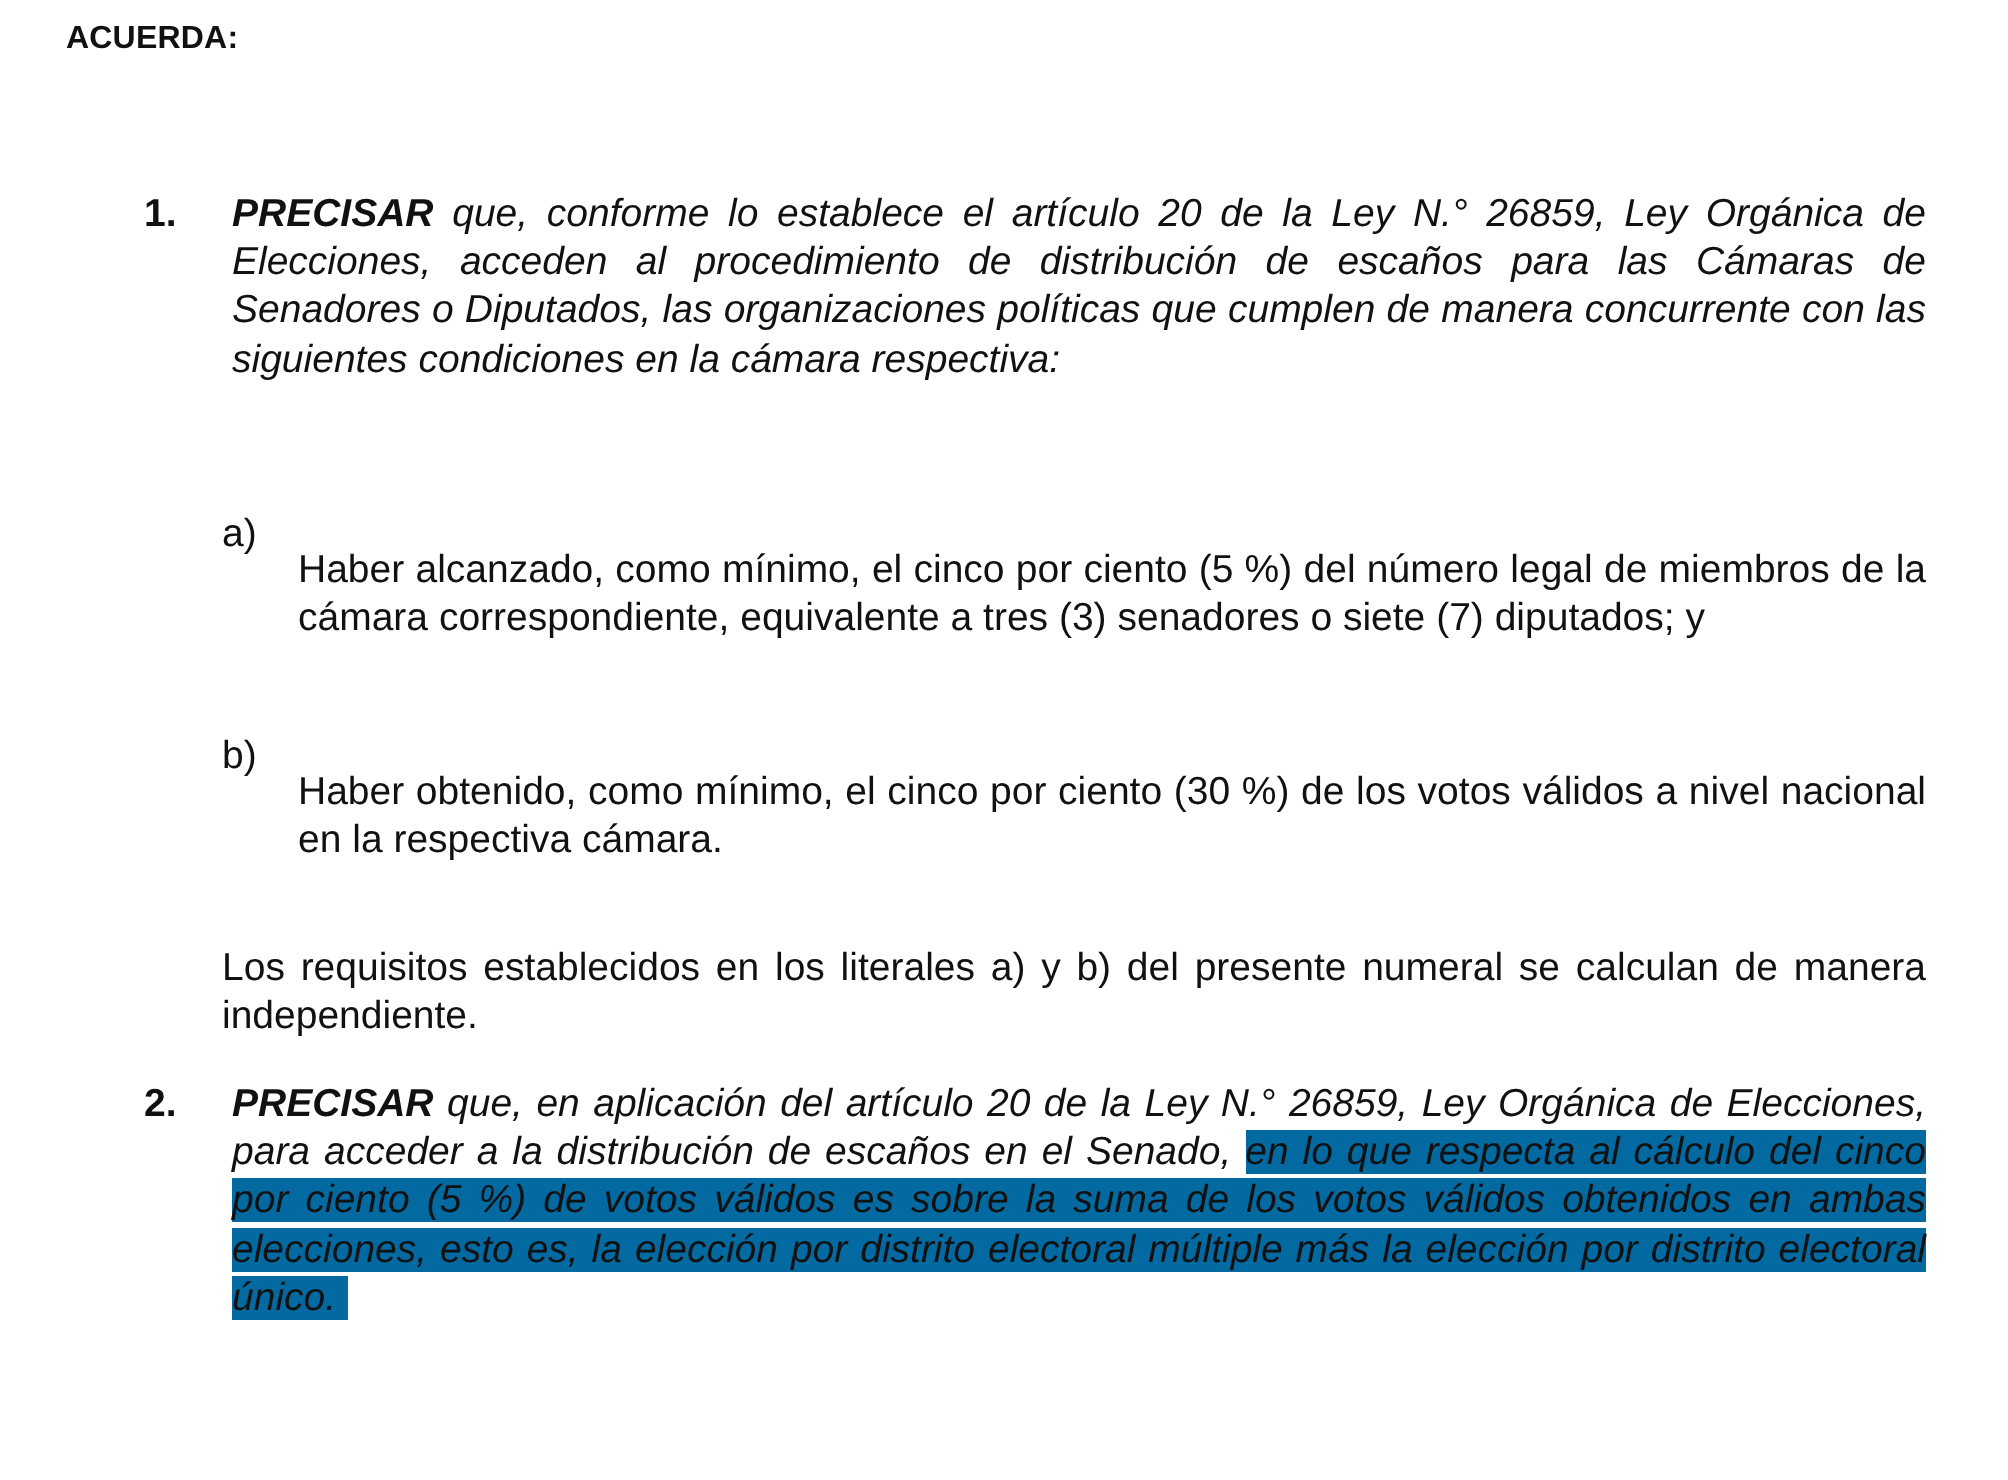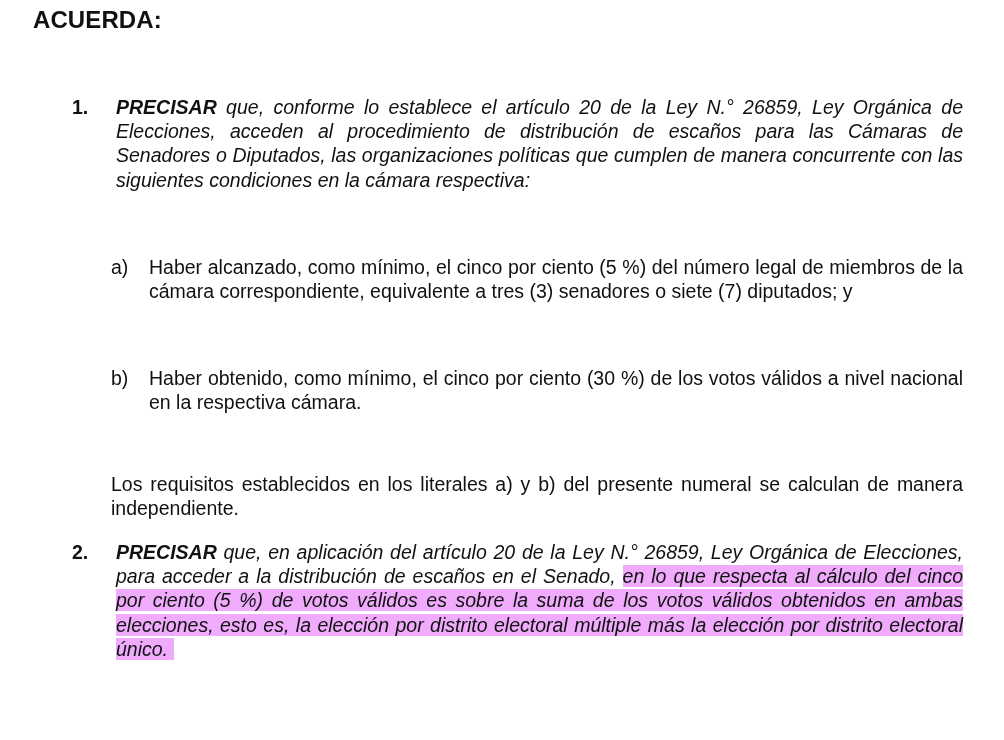--- a/index.html
+++ b/index.html
@@ -15,21 +15,21 @@
       font-family: "Liberation Sans", sans-serif;
       color: #111111;
       font-size: 19.5px;
       line-height: 24.2px;
     }
     .heading {
       position: absolute;
       left: 33px;
       top: 8px;
       font-weight: bold;
-      font-size: 24px;
+      font-size: 16px;
       letter-spacing: 0.1px;
     }
     .item {
       position: absolute;
       left: 72px;
       width: 891px;
     }
     .item-num {
       position: absolute;
       left: 0;
@@ -52,30 +52,31 @@
     }
     .sub-letter {
       position: absolute;
       left: 0;
       top: 0;
     }
     .sub-body {
       margin-left: 38px;
       text-align: justify;
       text-align-last: left;
+      margin-top: 18px;
     }
     .note {
       position: absolute;
       left: 111px;
       width: 852px;
       text-align: justify;
       text-align-last: left;
     }
     .hl {
-      background: #f0abfc;
+      background: #0369a1;
       padding-right: 6px;
     }
   </style>
 </head>
 <body>
 
 <div>
 
   <div class="heading">ACUERDA:</div>
 

